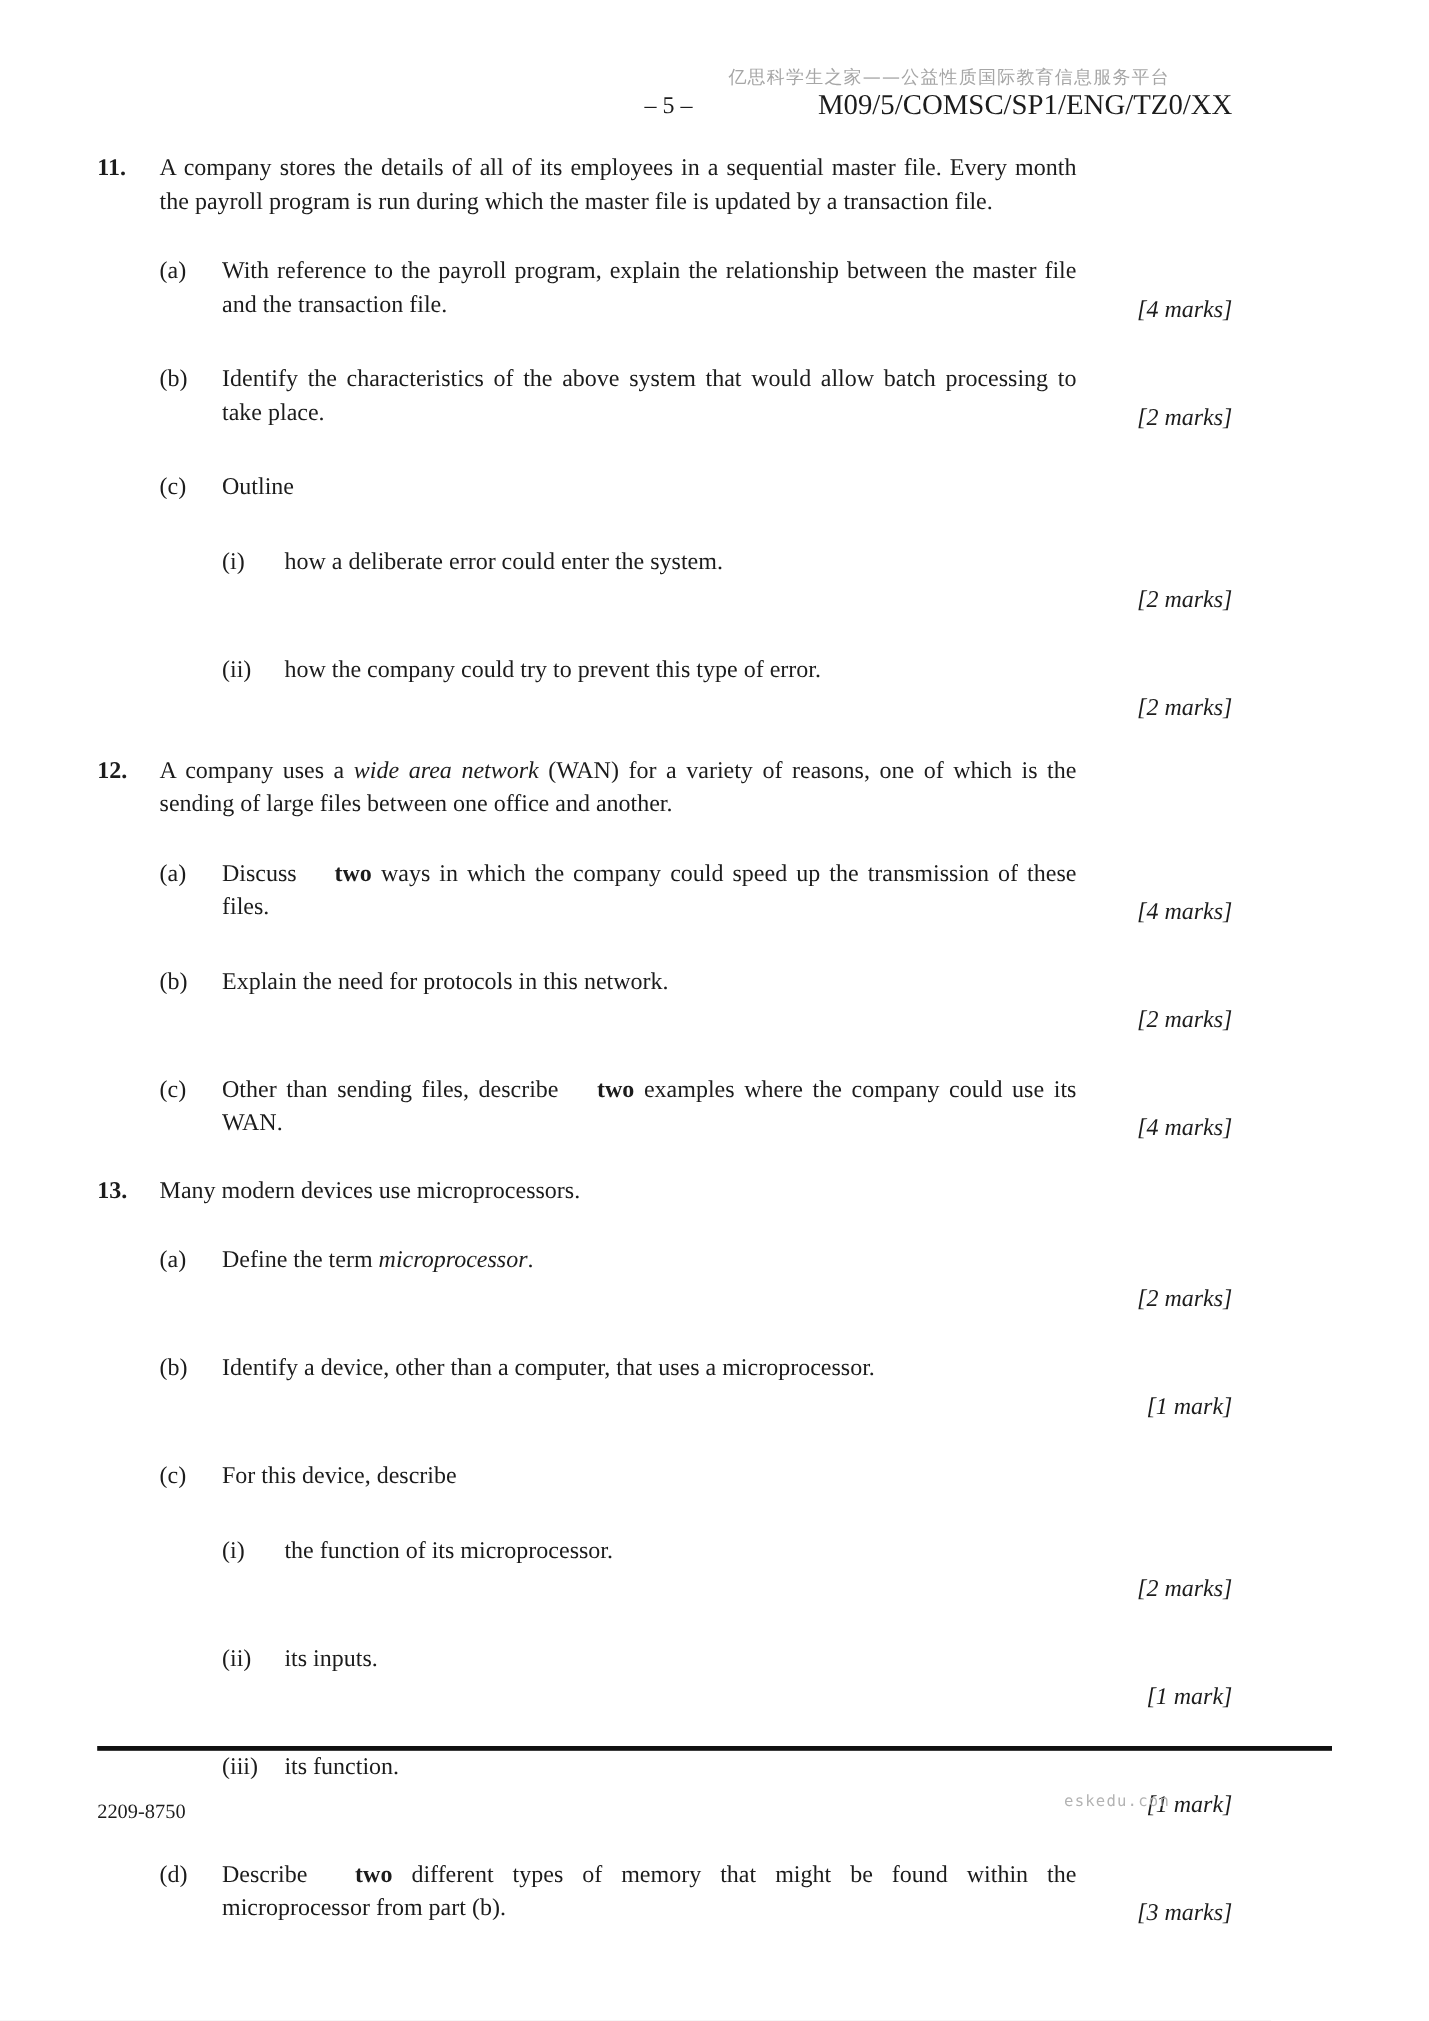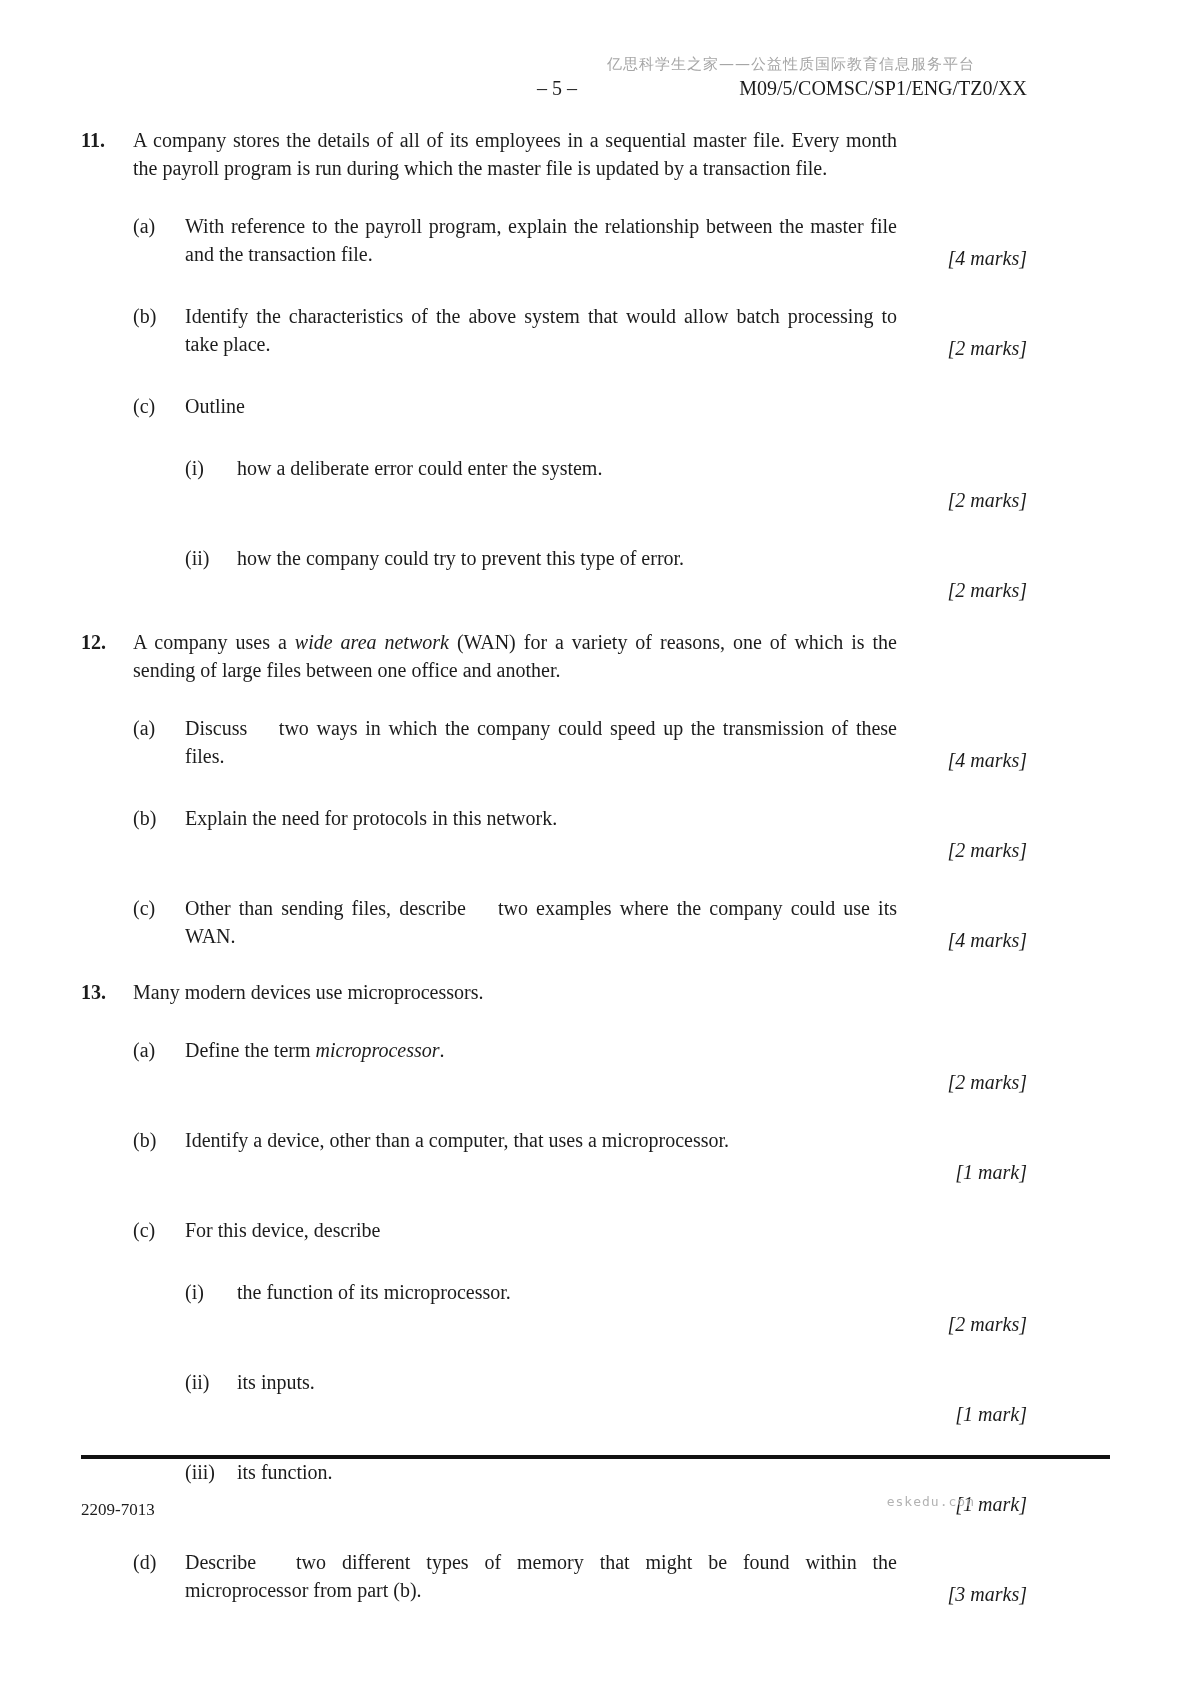--- a/index.html
+++ b/index.html
@@ -10,21 +10,21 @@
     height: 1684px;
     margin: 0 auto;
     background: #ffffff;
     font-family: "Liberation Serif", serif;
     color: #1c1c1c;
     font-size: 20px;
     line-height: 28px;
     overflow: hidden;
   }
   .it { font-style: italic; }
-  .bd { font-weight: normal; margin-left: 24px; }
+  .bd { font-weight: bold; margin-left: 24px; }
 
   
   .wm-top {
     position: absolute;
     top: 50px;
     right: 216px;
     font-family: "DejaVu Sans", "Liberation Sans", sans-serif;
     font-size: 15px;
     color: #a6a6a6;
     letter-spacing: 1px;
@@ -33,21 +33,21 @@
     position: absolute;
     top: 74px;
     left: 557px;
     transform: translateX(-50%);
     font-size: 20px;
   }
   .paper-code {
     position: absolute;
     top: 74px;
     right: 164px;
-    font-size: 20px;
+    font-size: 24px;
   }
 
   
   .content {
     position: absolute;
     top: 126px;
     left: 81px;
     width: 946px;
   }
   .question { display: flex; margin-bottom: 24px; }
@@ -214,16 +214,16 @@
           <div class="col-label">(d)</div>
           <div class="col-text"><span>Describe </span><span class="bd">two</span><span> different types of memory that might be found within the microprocessor from part (b).</span></div>
           <div class="col-marks">[3 marks]</div>
         </div>
       </div>
     </div>
 
   </div>
 
   <div class="footer-rule"></div>
-  <div class="footer-ref">2209-7013</div>
+  <div class="footer-ref">2209-8750</div>
   <div class="wm-bottom">eskedu.con</div>
 
 </div>
 
 </body></html>

